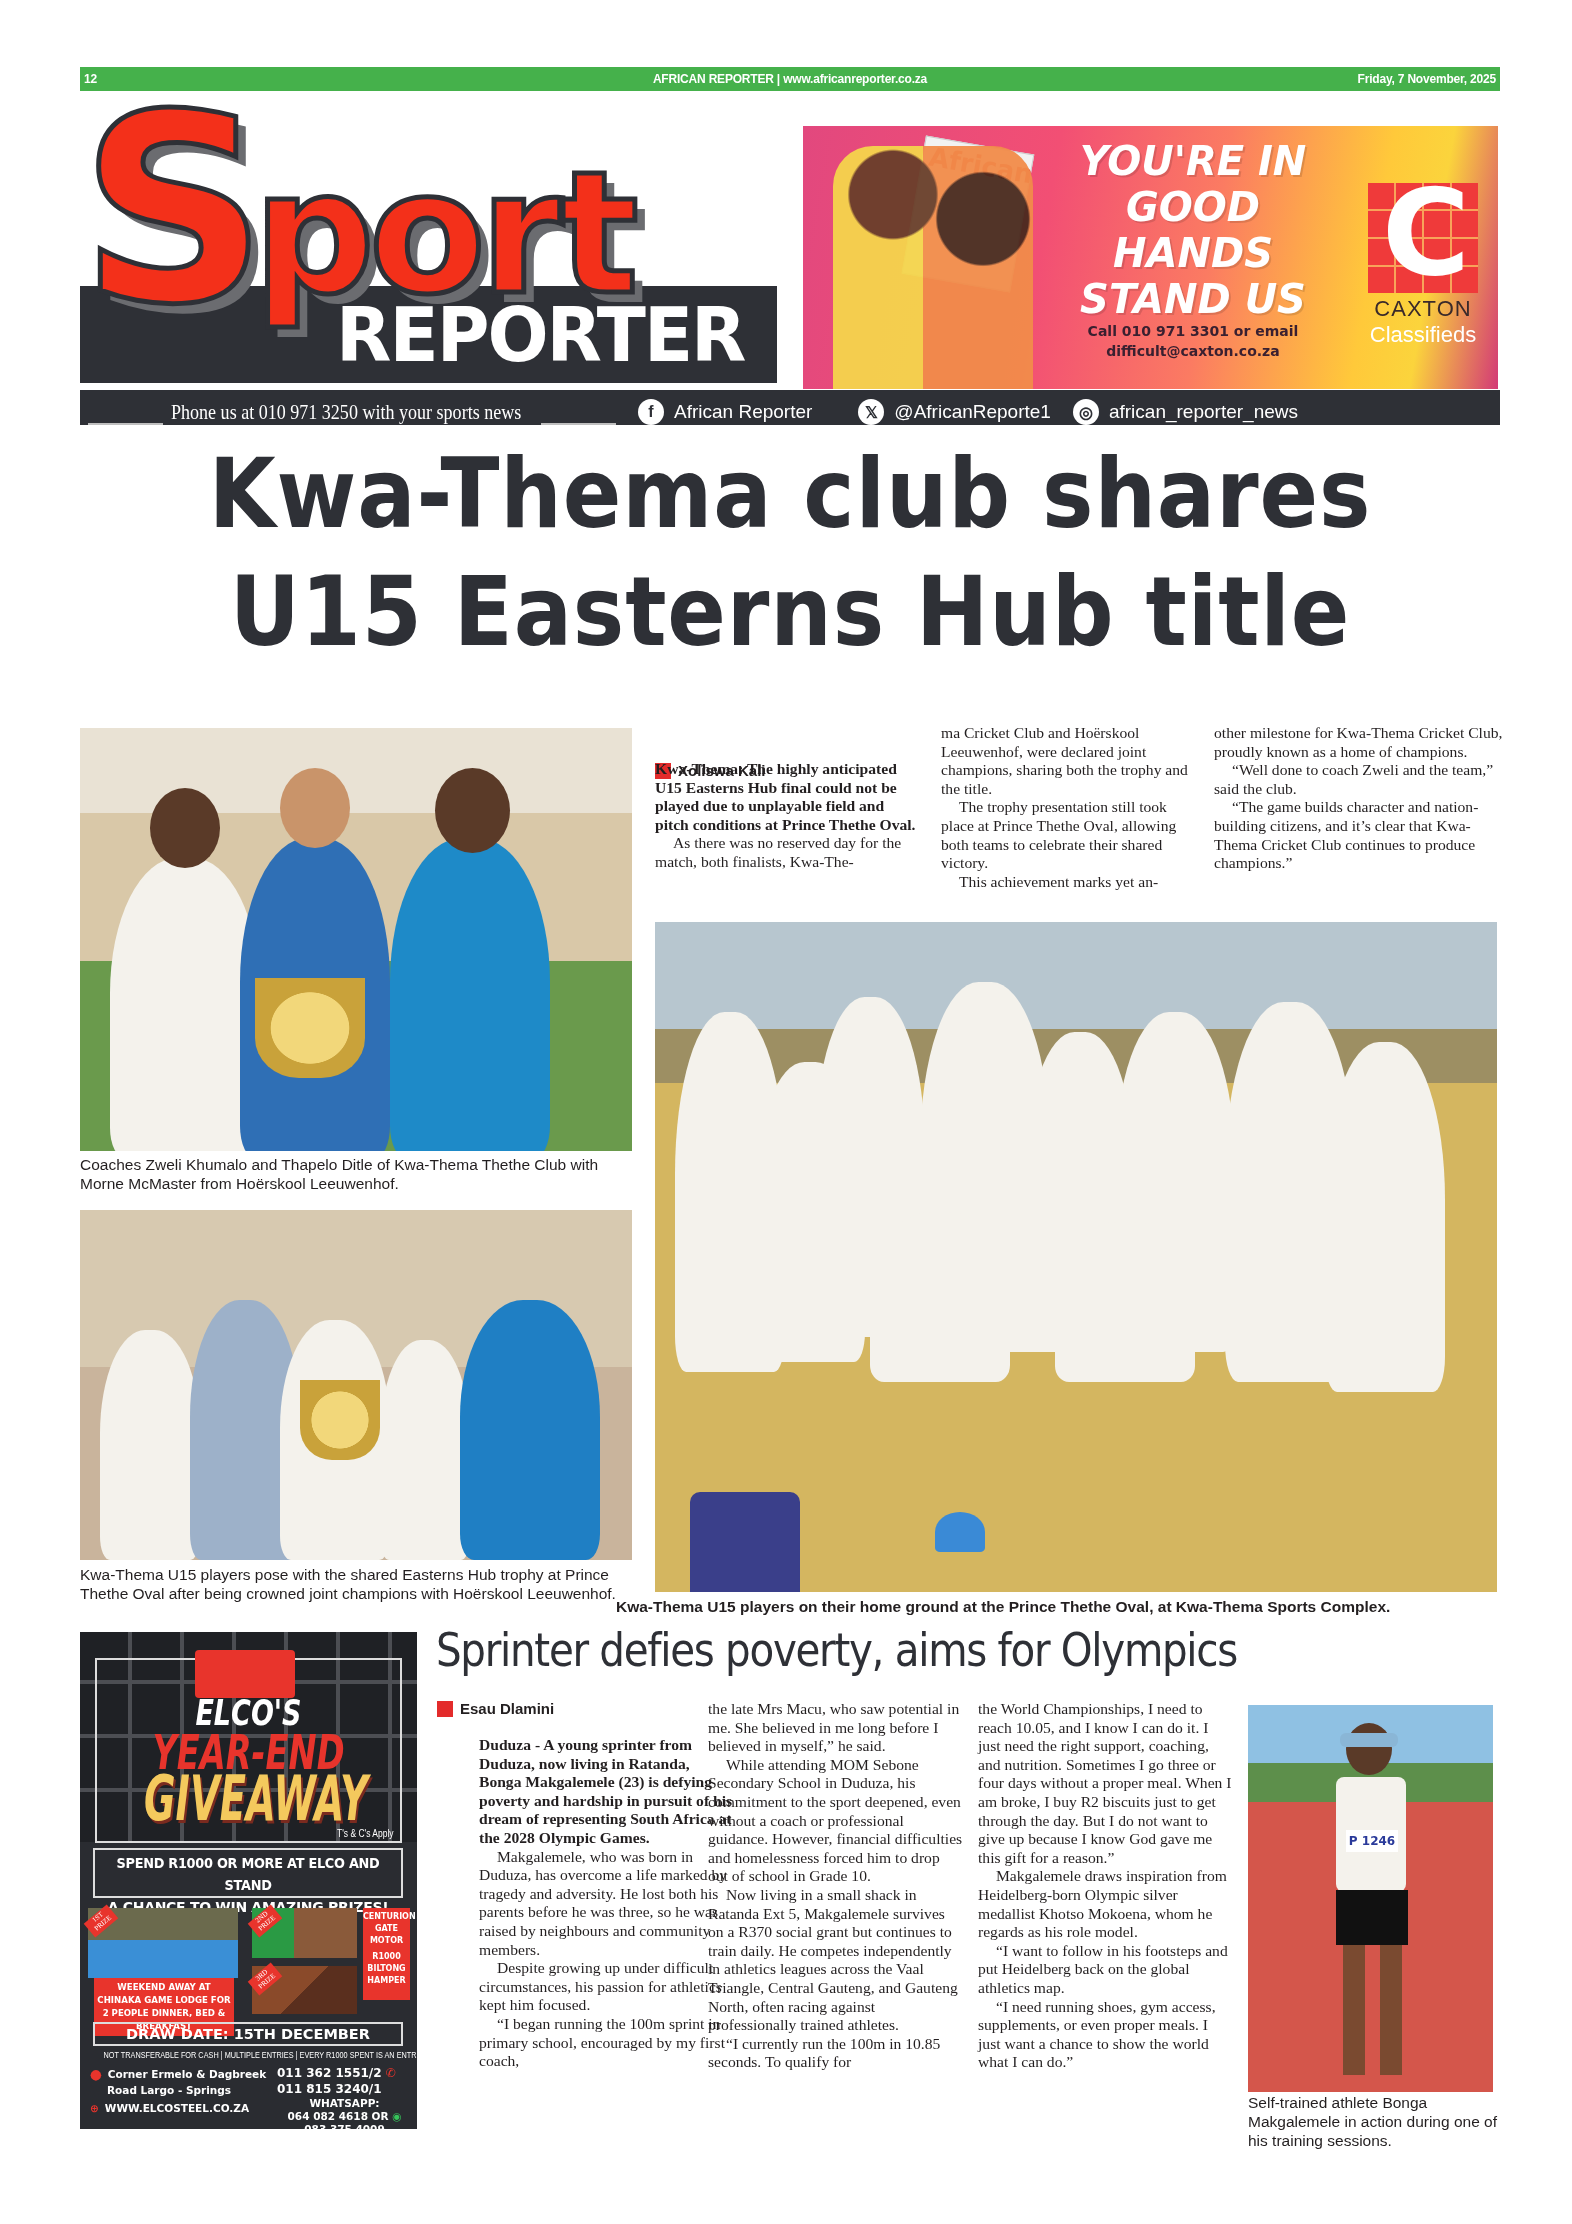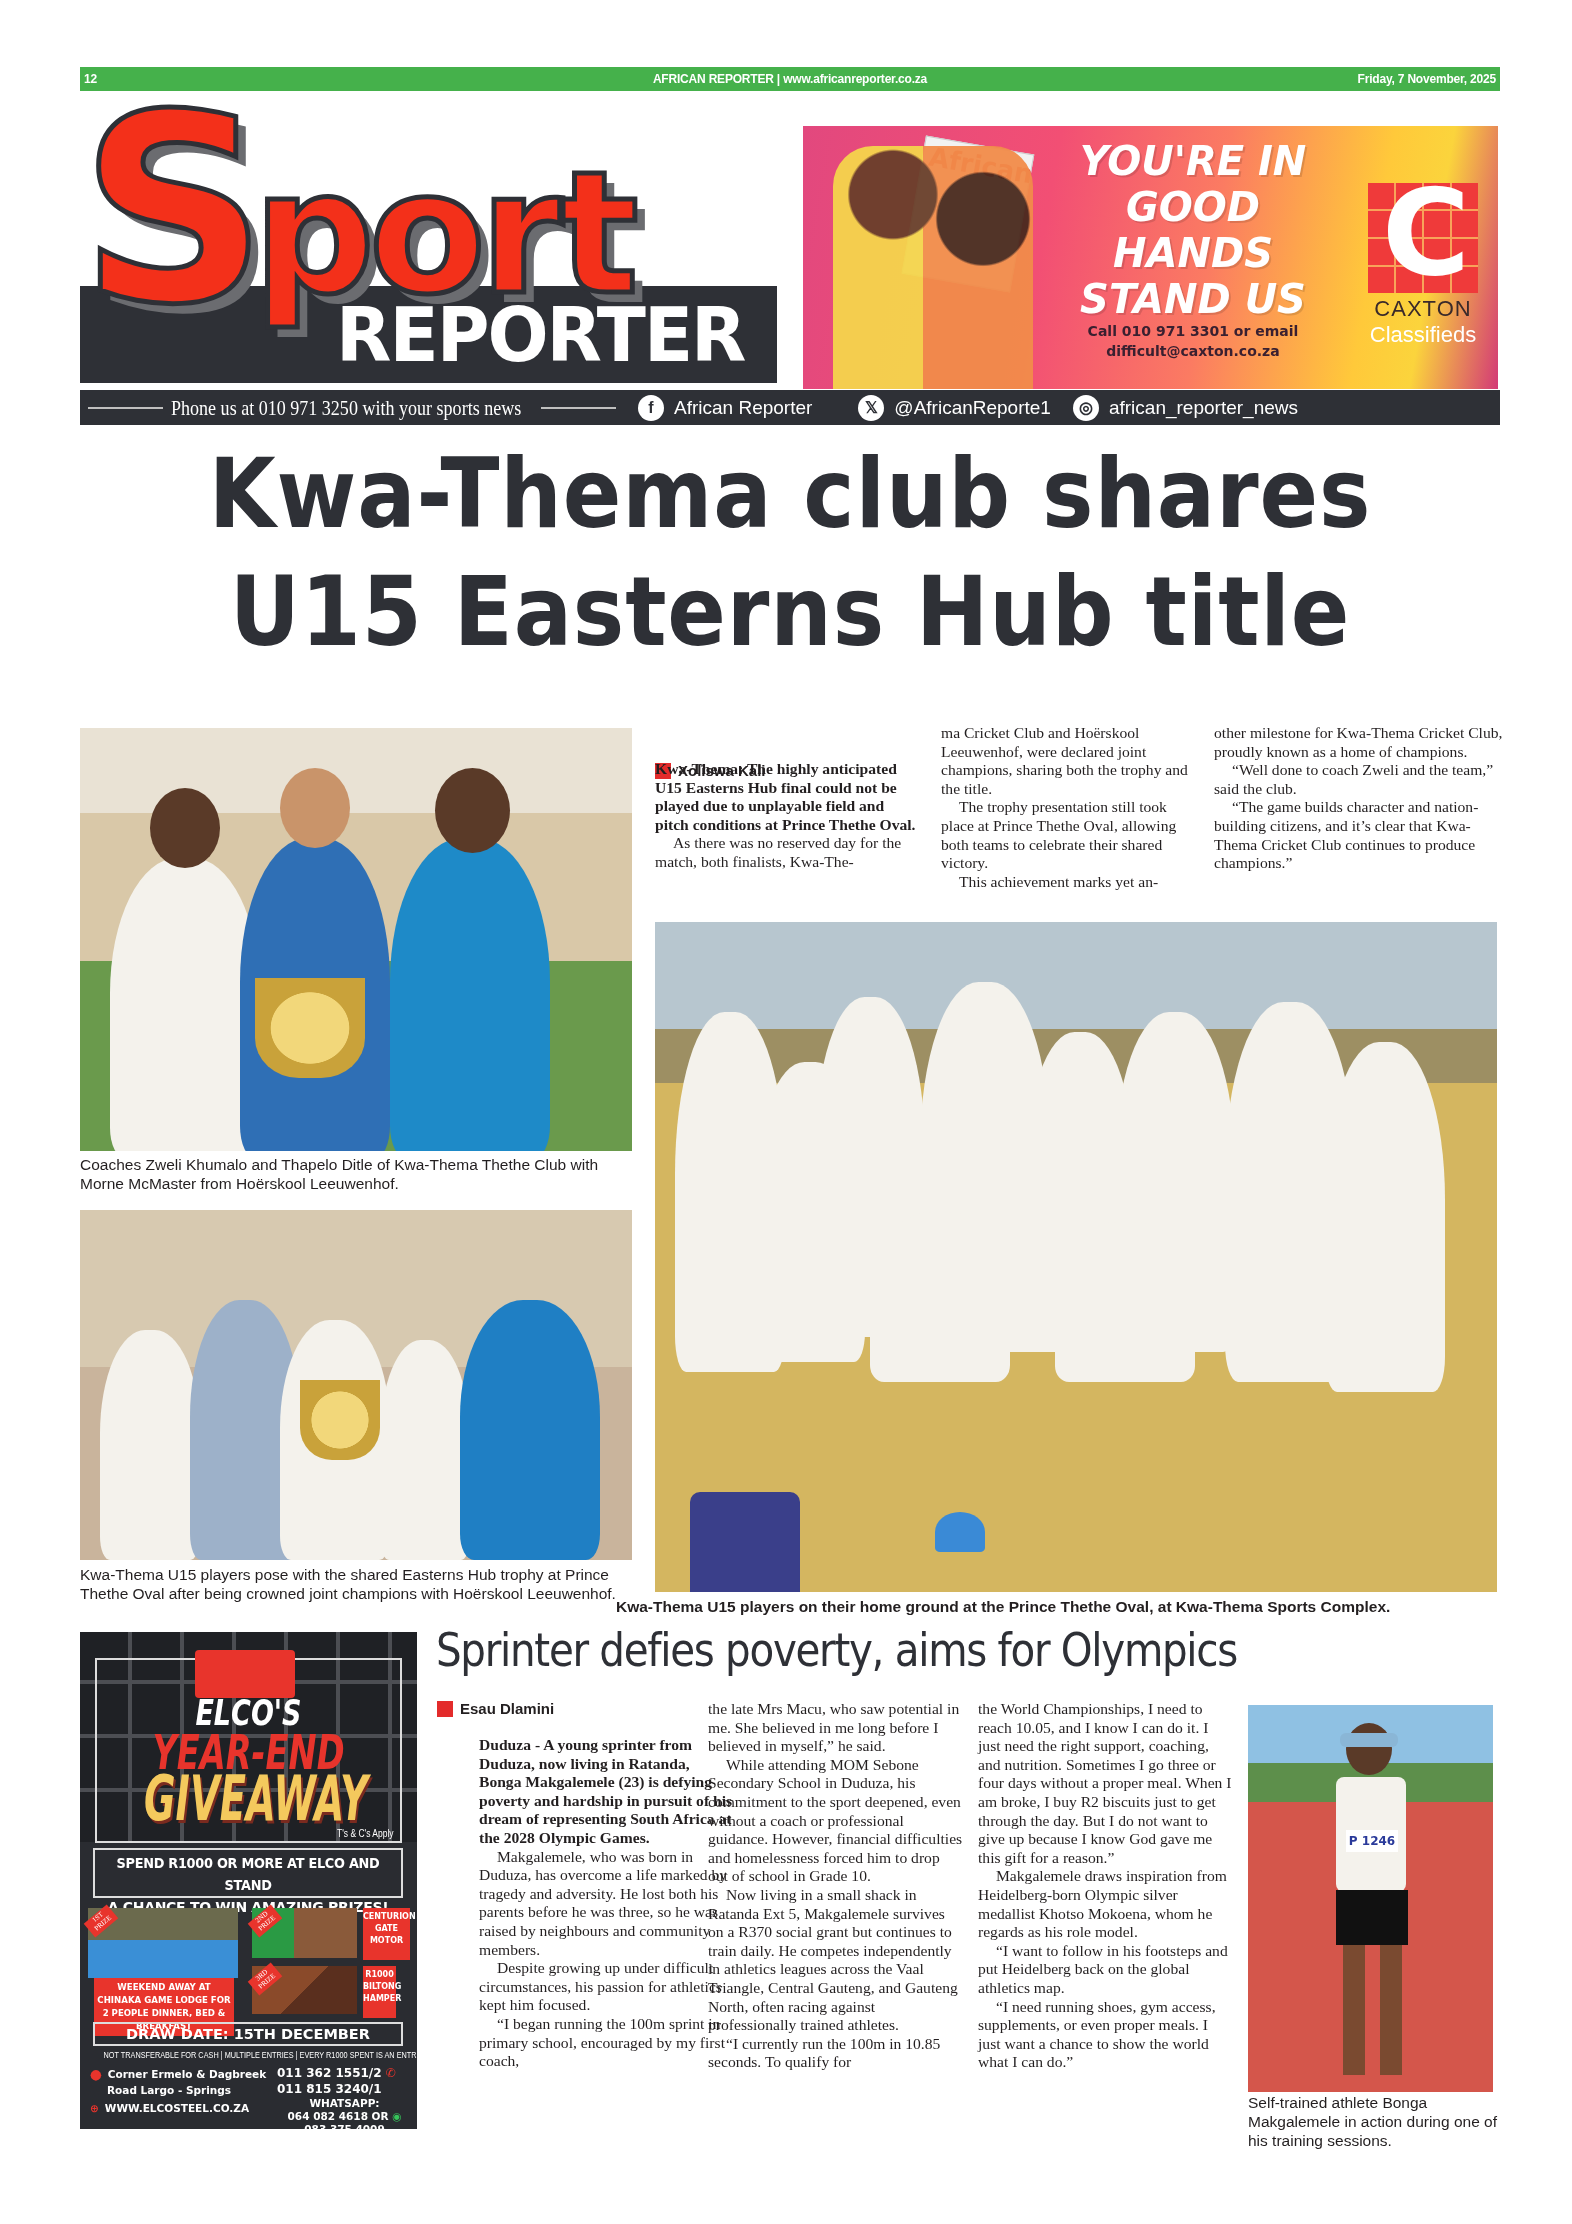--- a/index.html
+++ b/index.html
@@ -40,21 +40,21 @@
     font-family: "DejaVu Sans", sans-serif; font-weight: bold; font-size: 14px; line-height: 20px; }
   .caxton-logo { position: absolute; left: 565px; top: 57px; width: 110px; height: 110px;
     background: repeating-linear-gradient(90deg, transparent 0 26px, #f8a35a 26px 28px),
                 repeating-linear-gradient(0deg, #ef3a3a 0 26px, #f8a35a 26px 28px); }
   .caxton-logo .c { position:absolute; left: 14px; top: -10px; font-family:"DejaVu Sans",sans-serif; font-weight:bold; font-size: 120px; color:#fff; line-height:1; }
   .caxton-name { position: absolute; left: 560px; top: 170px; width: 120px; text-align:center; font-family:"Liberation Sans",sans-serif; }
   .caxton-name .a { font-size: 22px; color:#3a2a2a; letter-spacing: 1px; }
   .caxton-name .b { font-size: 22px; color:#ffffff; }
 
   
-  .contactbar { left: 80px; top: 390px; width: 1420px; height: 35px; background: #2e3036; color: #fff; display:flex; align-items:center; }
+  .contactbar { left: 80px; top: 390px; width: 1420px; height: 35px; background: #2e3036; color: #fff; display:flex; align-items:flex-end; }
   .contactbar .rule { display:inline-block; width: 75px; height: 2px; background:#bfbfbf; margin: 0 8px; }
   .contactbar .phone { font-family: "Liberation Serif", serif; font-size: 22px; transform: scaleX(.82); transform-origin: left center; display:inline-block; white-space:nowrap; width: 400px; }
   .social { display:flex; align-items:center; font-family:"Liberation Sans",sans-serif; font-size: 19px; margin-left: 14px; }
   .social .ic { width: 26px; height: 26px; border-radius: 50%; background:#fff; color:#2e3036; display:inline-flex; align-items:center; justify-content:center; font-weight:bold; font-size: 16px; margin-right: 10px; }
 
   
   .headline { left: 80px; top: 435px; width: 1420px; text-align: center; font-family: "DejaVu Sans", sans-serif;
     font-weight: bold; font-size: 96px; line-height: 118px; color: #2e3036; letter-spacing: 1px; transform: scaleX(.9); }
 
   
@@ -98,21 +98,21 @@
   .elco .t2 { position:absolute; left:0; width:337px; text-align:center; top: 92px; font-weight:bold; font-style:italic; font-size: 48px; color:#e8342c; transform: scaleX(.7); }
   .elco .t3 { position:absolute; left:0; width:337px; text-align:center; top: 130px; font-weight:bold; font-style:italic; font-size: 62px; color:#f4c95d; transform: scaleX(.62); text-shadow: 3px 3px 0 #7a2a1f; }
   .elco .tcs { position:absolute; right: 18px; top: 196px; font-family:"Liberation Sans",sans-serif; font-size: 10px; transform: scaleX(.85); }
   .elco .spend { position:absolute; left: 13px; top: 216px; width: 310px; height: 50px; border: 2px solid #ddd; text-align:center;
     font-weight:bold; font-size: 14px; line-height: 22px; padding-top: 2px; transform-origin:center; letter-spacing:-.3px; }
   .elco .prize1img { position:absolute; left: 8px; top: 276px; width: 150px; height: 70px; background: linear-gradient(180deg,#6b6a4d 0 45%, #3a8fd6 45% 100%); }
   .elco .prize1txt { position:absolute; left: 14px; top: 346px; width: 140px; background:#e8342c; font-weight:bold; font-size: 8.6px; line-height: 13px; text-align:center; padding: 3px 2px; }
   .elco .prize2img { position:absolute; left: 172px; top: 276px; width: 105px; height: 50px; background: linear-gradient(90deg,#2a9a44 0 40%, #8a5a3a 40% 100%); }
   .elco .prize2lbl { position:absolute; left: 283px; top: 276px; width: 47px; height: 52px; background:#e8342c; font-weight:bold; font-size: 8px; line-height: 12px; text-align:center; padding-top: 3px; }
   .elco .prize3img { position:absolute; left: 172px; top: 334px; width: 105px; height: 48px; background: linear-gradient(135deg,#8a4a2a 0 50%, #5a2f1e 50% 100%); }
-  .elco .prize3lbl { position:absolute; left: 283px; top: 334px; width: 33px; height: 52px; background:#e8342c; font-weight:bold; font-size: 8px; line-height: 12px; text-align:center; padding-top: 3px; }
+  .elco .prize3lbl { position:absolute; left: 283px; top: 316px; width: 47px; height: 52px; background:#e8342c; font-weight:bold; font-size: 8px; line-height: 12px; text-align:center; padding-top: 3px; }
   .elco .ribbon { position:absolute; width: 30px; height: 18px; background:#e8342c; font-family:"Liberation Serif",serif; font-size:7px; line-height: 8px; text-align:center; transform: rotate(-40deg); }
   .elco .draw { position:absolute; left: 13px; top: 390px; width: 310px; height: 24px; border: 2px solid #ddd; text-align:center; font-weight:bold; font-size: 14.5px; line-height: 20px; }
   .elco .small { position:absolute; left: 0; top: 418px; width: 337px; text-align:center; font-family:"Liberation Sans",sans-serif; font-size: 8.5px; transform: scaleX(.86); white-space:nowrap; }
   .elco .addr { position:absolute; left: 10px; top: 434px; font-weight:bold; font-size: 10.5px; line-height: 16px; }
   .elco .addr .pin { color:#e8342c; margin-right: 6px; }
   .elco .phones { position:absolute; left: 197px; top: 433px; font-weight:bold; font-size: 12px; line-height: 16px; }
   .elco .phones .tel { color:#e8342c; }
   .elco .web { position:absolute; left: 10px; top: 468px; font-weight:bold; font-size: 10.5px; line-height: 16px; }
   .elco .whats { position:absolute; left: 197px; top: 465px; width: 135px; text-align:center; font-weight:bold; font-size: 10.5px; line-height: 13px; }
   .elco .ico-red { color:#e8342c; margin-right: 6px; }

